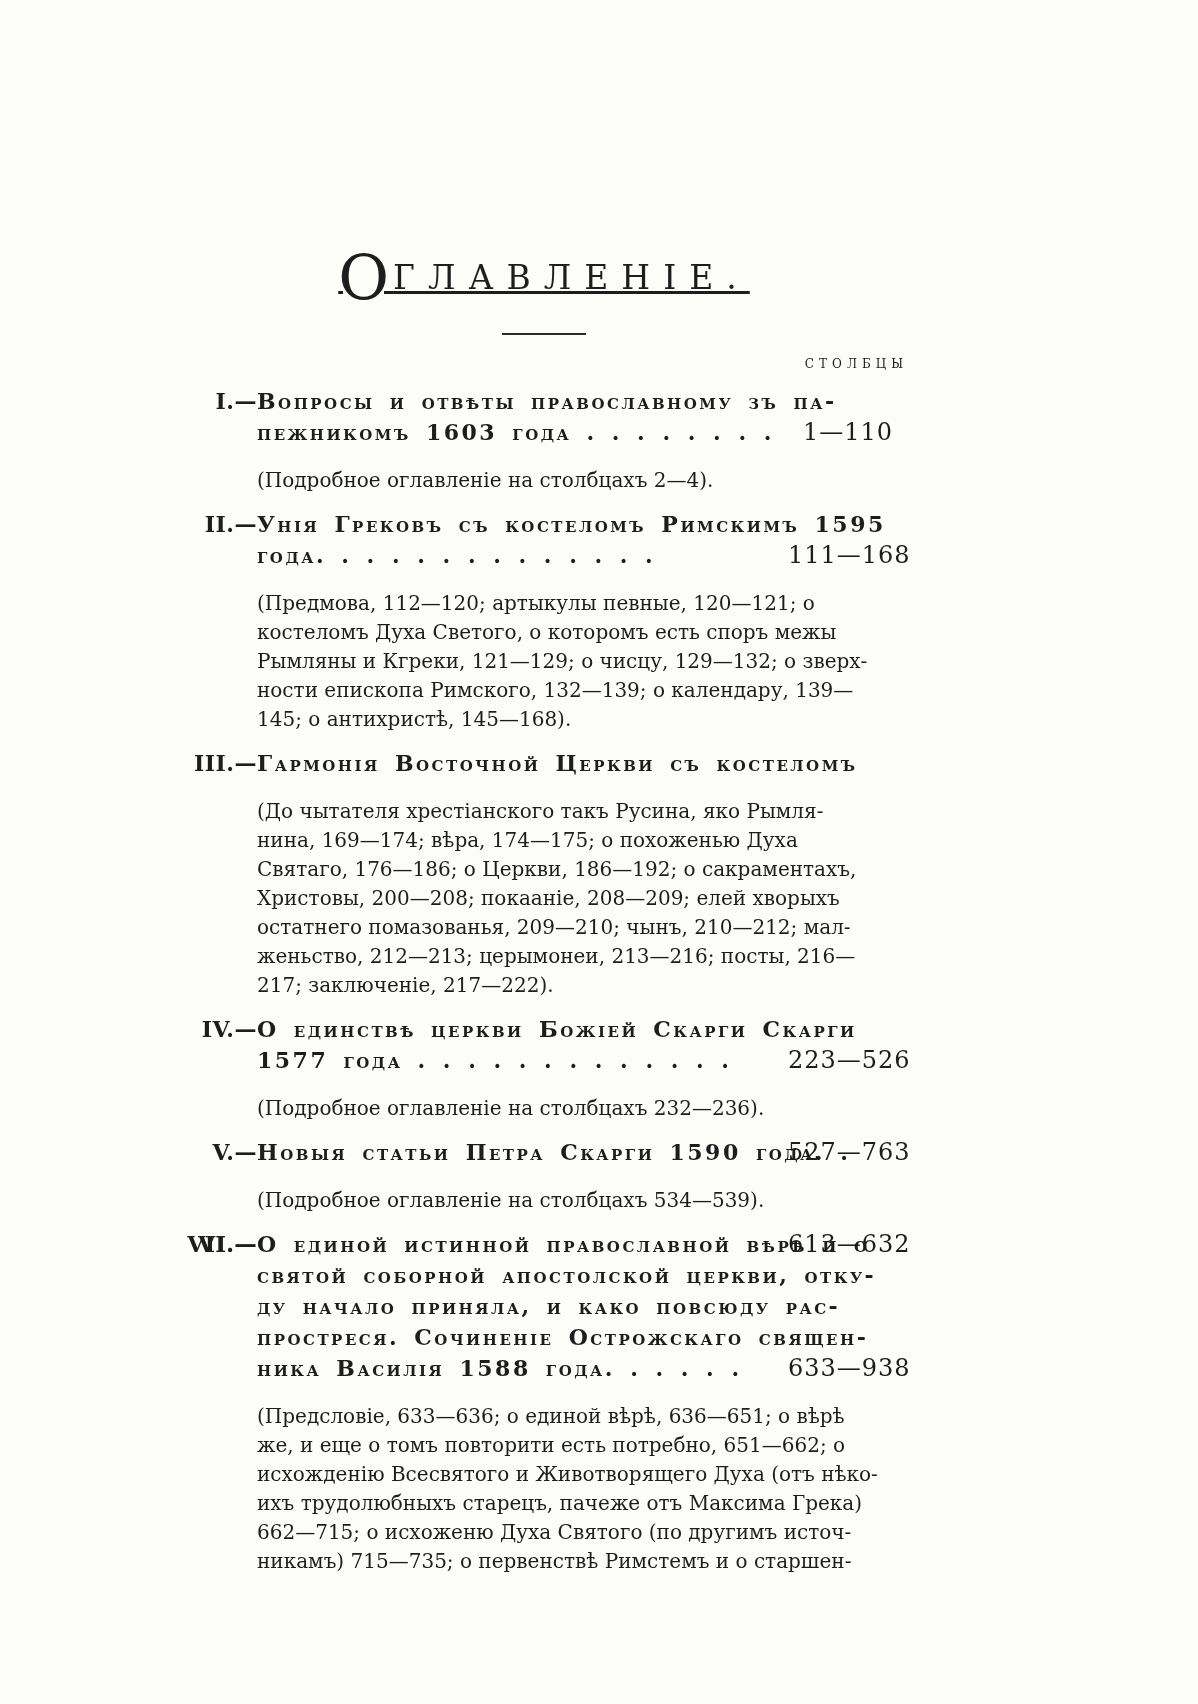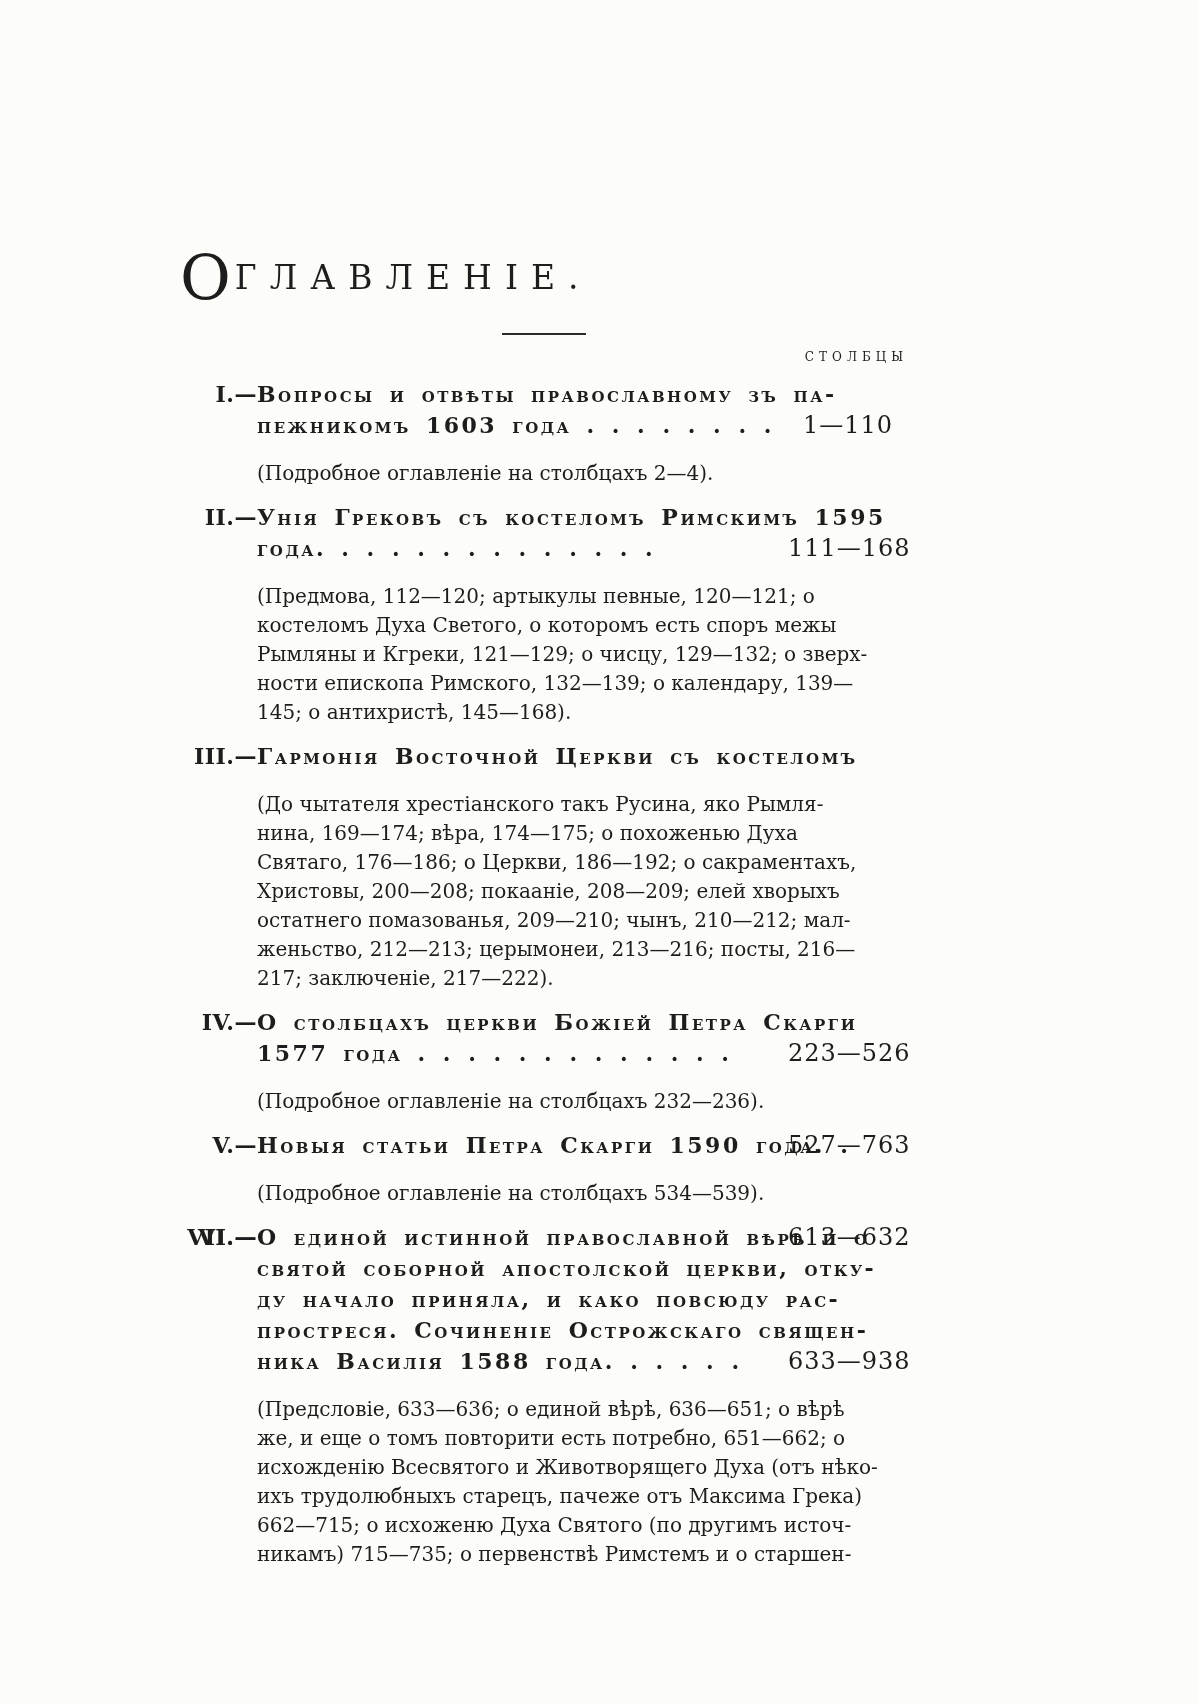--- a/index.html
+++ b/index.html
@@ -9,41 +9,42 @@
     color: #1d1d1d;
     font-family: "DejaVu Serif", serif;
     position: relative;
     overflow: hidden;
   }
   .page { position: relative; width: 1198px; height: 1704px; }
 
   .title-block {
     margin: 258px 0 0 180px;
     width: 728px;
-    text-align: left;
+    text-align: center;
     font-size: 33px;
     letter-spacing: 13px;
     white-space: nowrap;
+    text-decoration: underline;
   }
   .title-initial {
     font-size: 62px;
     letter-spacing: 4px;
     vertical-align: -10px;
     line-height: 0;
   }
   .rule-wrap { margin-left: 180px; width: 728px; text-align: center; }
   .rule {
     display: inline-block;
     width: 84px; height: 2px;
     background: #2b2b2b;
     margin-top: 36px;
   }
 
   .col-header {
-    margin: 6px 0 0 180px;
+    margin: 13px 0 0 180px;
     width: 728px;
     text-align: right;
     font-variant: small-caps;
     letter-spacing: 5px;
     font-size: 17px;
   }
 
   .toc { margin: 10px 0 0 180px; width: 728px; }
   .entry { margin-top: 14px; }
   .hline {
@@ -123,21 +124,21 @@
           <div class="nline">(До чытателя хрестіанского такъ Русина, яко Рымля-</div>
           <div class="nline">нина, 169—174; вѣра, 174—175; о похоженью Духа</div>
           <div class="nline">Святаго, 176—186; о Церкви, 186—192; о сакраментахъ,</div>
           <div class="nline">Христовы, 200—208; покааніе, 208—209; елей хворыхъ</div>
           <div class="nline">остатнего помазованья, 209—210; чынъ, 210—212; мал-</div>
           <div class="nline">женьство, 212—213; церымонеи, 213—216; посты, 216—</div>
           <div class="nline">217; заключеніе, 217—222).</div>
         </div>
       </div>
       <div class="entry">
-        <div class="hline"><span class="numeral">IV.—</span><span class="htext">О столбцахъ церкви Божіей Петра Скарги</span></div>
+        <div class="hline"><span class="numeral">IV.—</span><span class="htext">О единствѣ церкви Божіей Скарги Скарги</span></div>
         <div class="hline"><span class="htext">1577 года . . . . . . . . . . . . .</span><span class="pages">223—526</span></div>
         <div class="notes">
           <div class="nline">(Подробное оглавленіе на столбцахъ 232—236).</div>
         </div>
       </div>
       <div class="entry">
         <div class="hline"><span class="numeral">V.—</span><span class="htext">Новыя статьи Петра Скарги 1590 года. .</span><span class="pages">527—763</span></div>
         <div class="notes">
           <div class="nline">(Подробное оглавленіе на столбцахъ 534—539).</div>
         </div>

